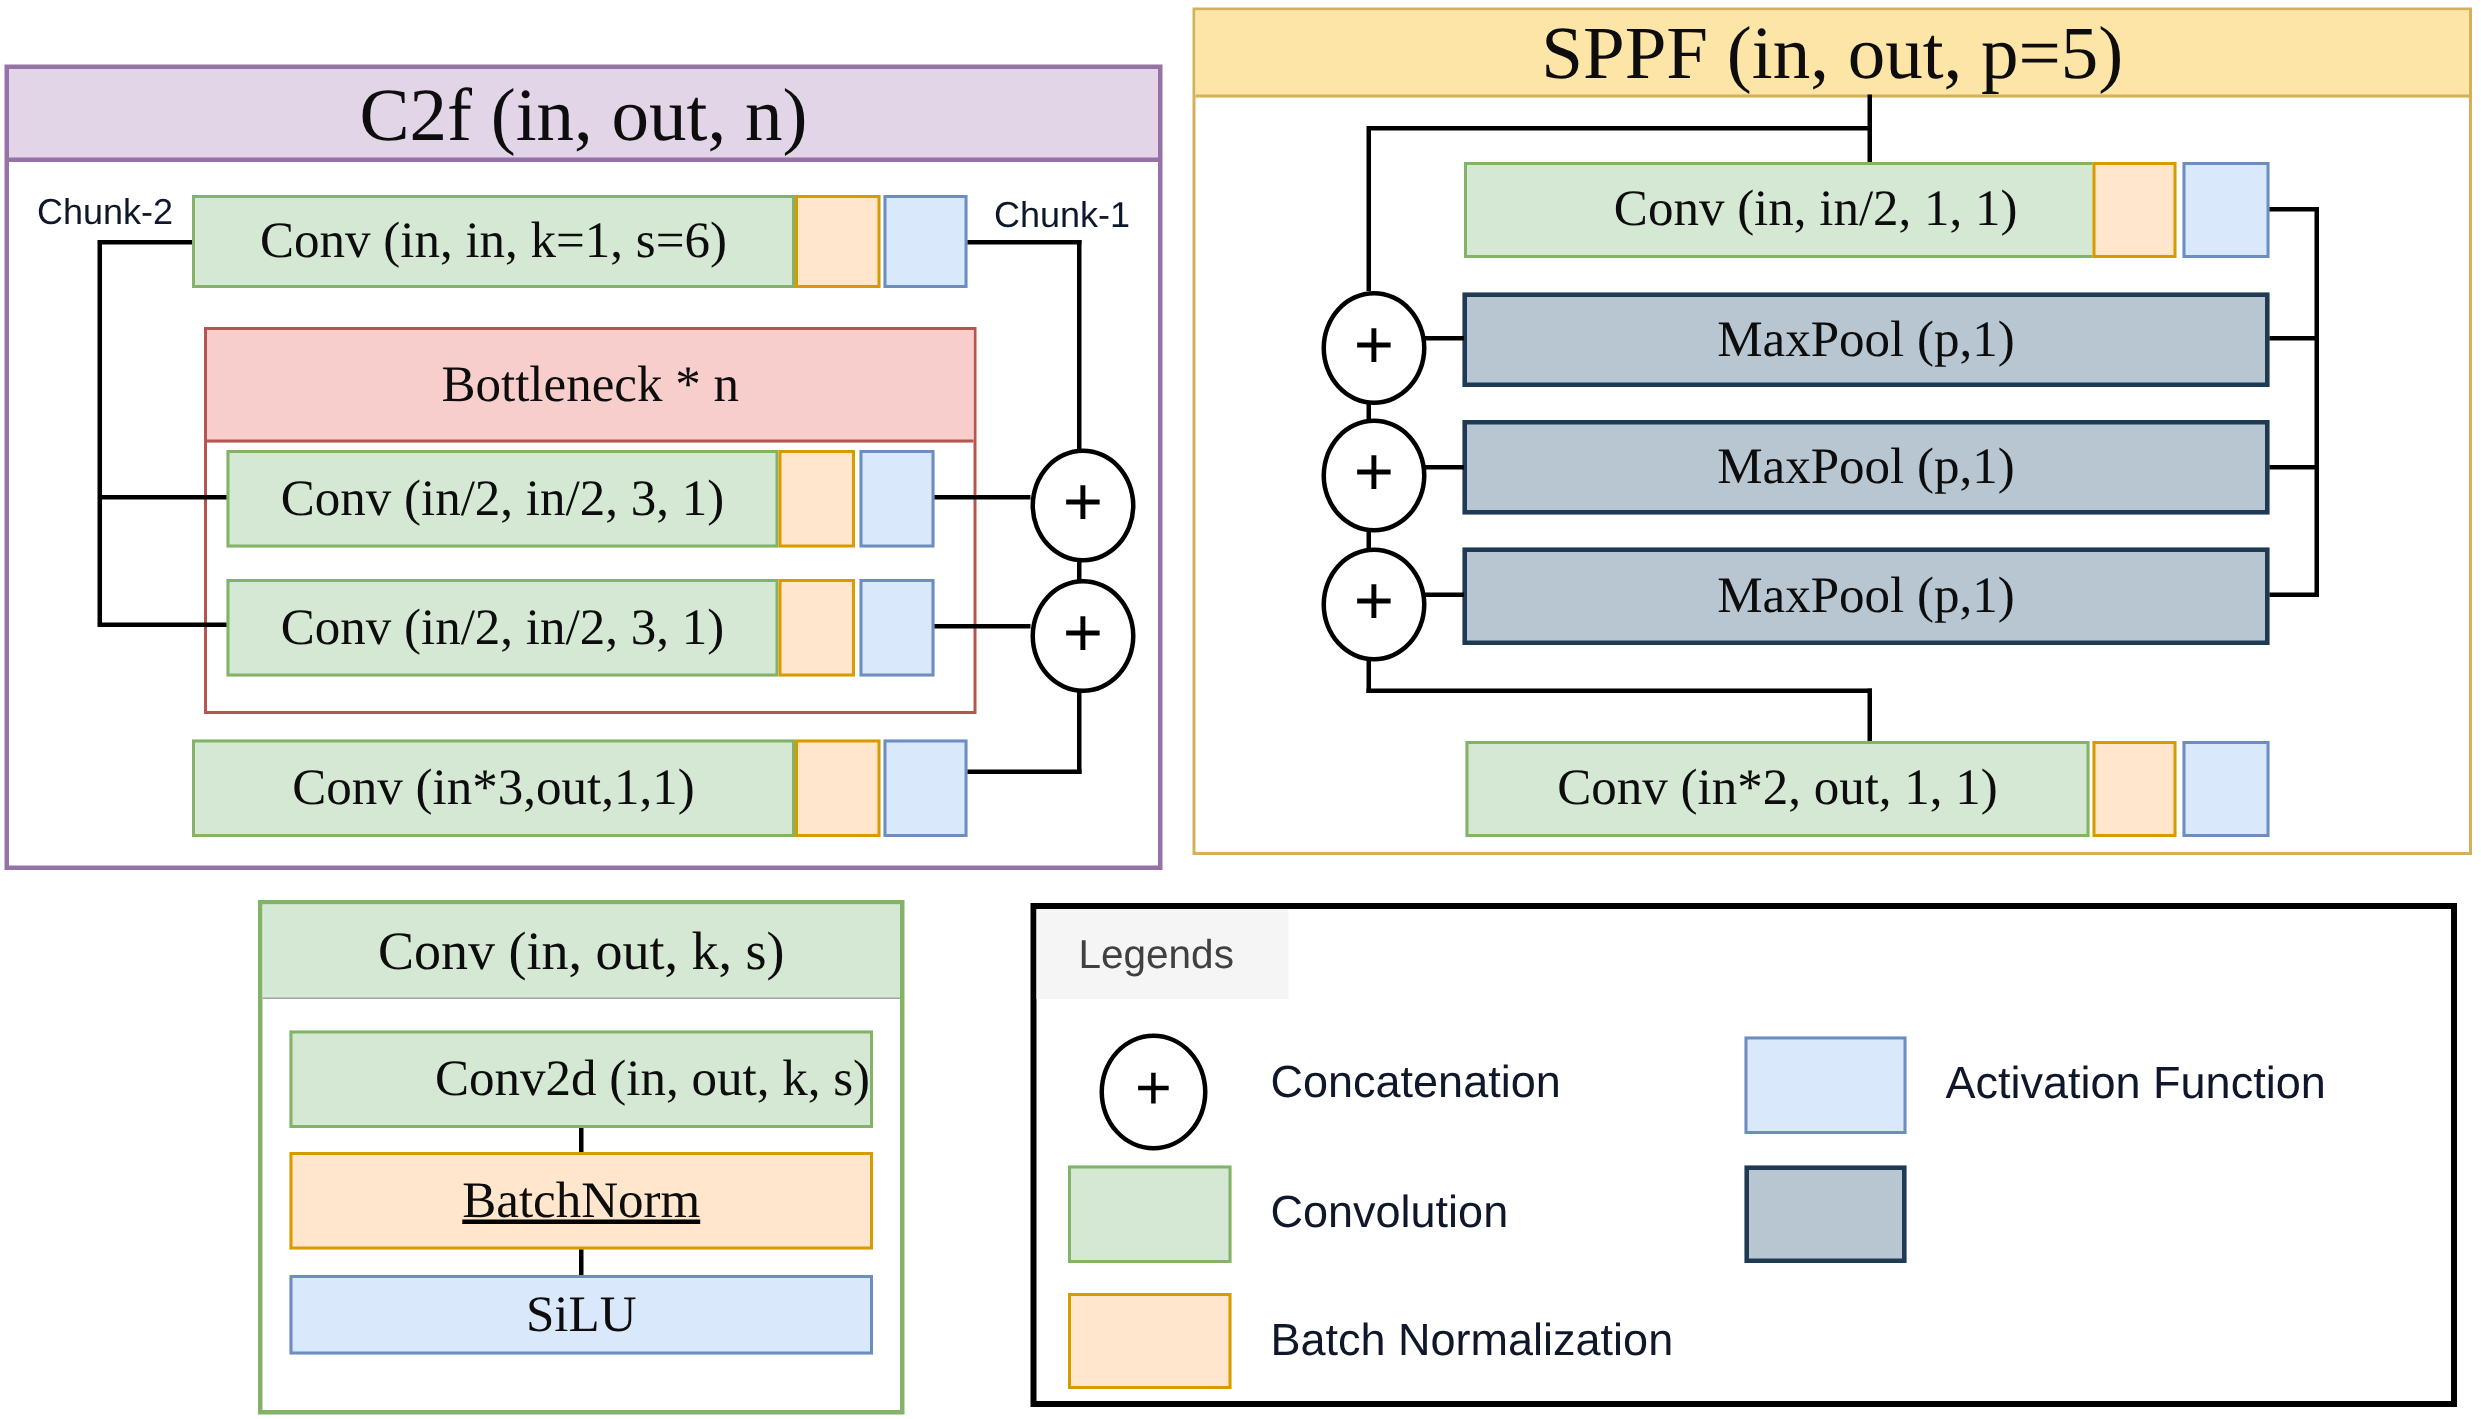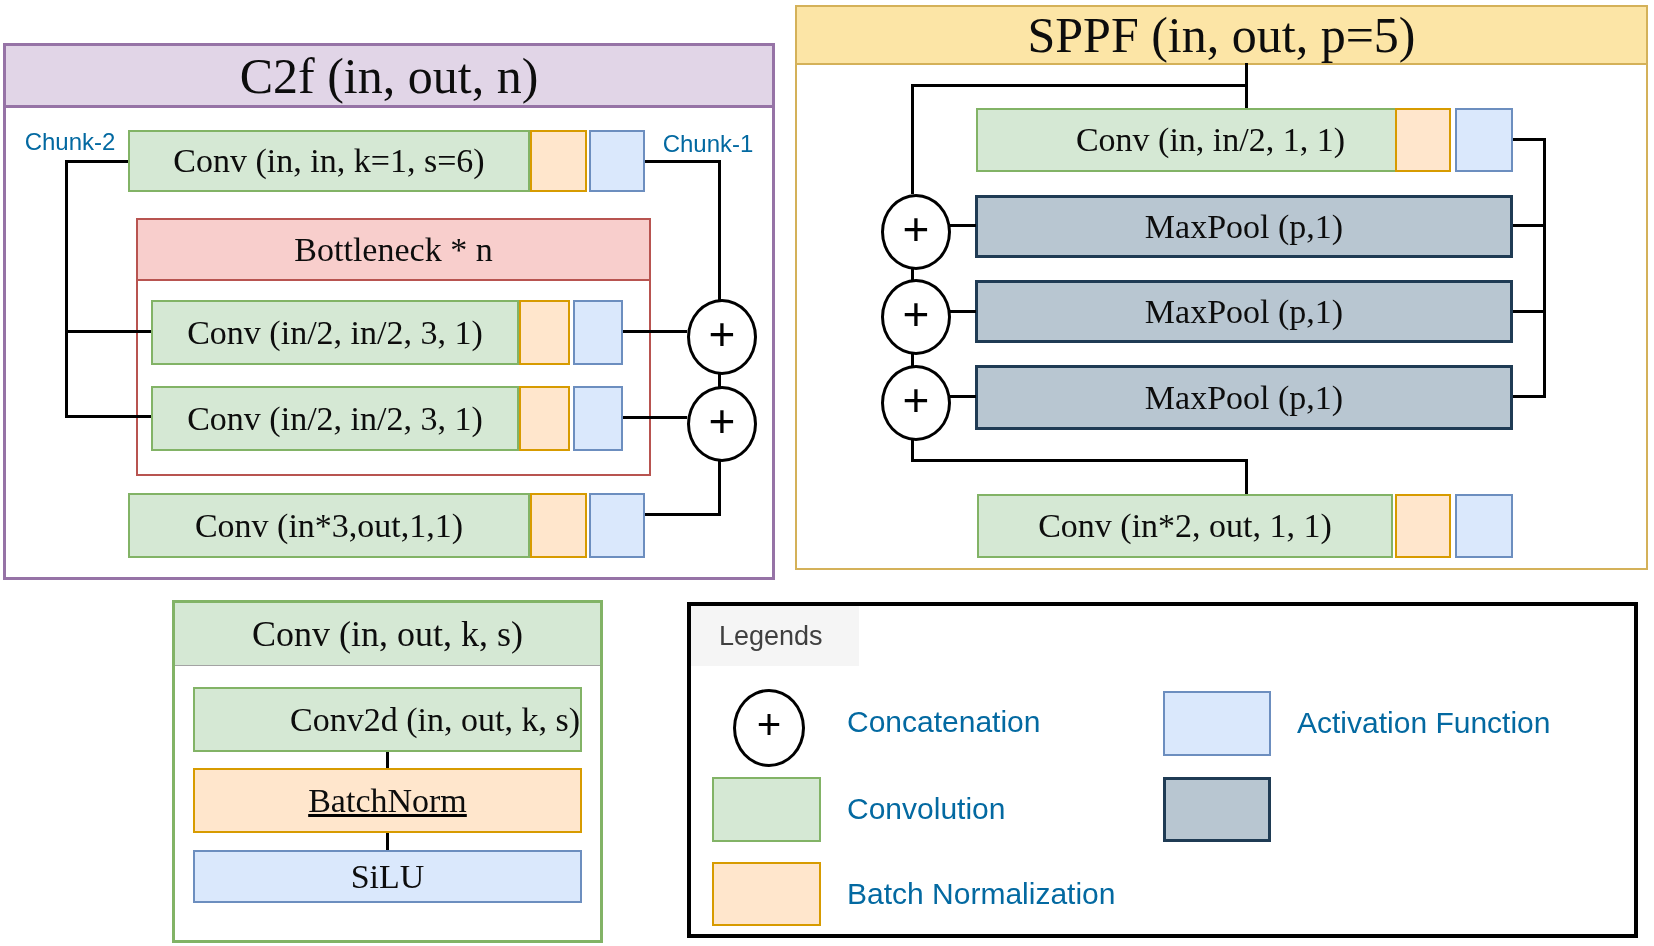--- a/index.html
+++ b/index.html
@@ -2,41 +2,41 @@
 <html><head>
 <meta charset="utf-8">
 <style>
   html,body{margin:0;padding:0;}
   body{width:1654px;height:946px;position:relative;background:#ffffff;overflow:hidden;
        font-family:"Liberation Serif",serif;}
   .abs{position:absolute;box-sizing:border-box;}
   .box{position:absolute;box-sizing:border-box;display:flex;align-items:center;justify-content:center;
        white-space:nowrap;}
   .serif{font-family:"Liberation Serif",serif;color:#0d0d0d;}
-  .sans{font-family:"Liberation Sans",sans-serif;color:#0369a1;}
+  .sans{font-family:"Liberation Sans",sans-serif;color:#0f172a;}
   .lbl{font-size:34px;}
   .hdr{font-size:50px;}
   .green {background:#d5e8d4;border:2px solid #82b366;}
   .orange{background:#ffe6cc;border:2px solid #d79b00;}
   .blue  {background:#dae8fc;border:2px solid #6c8ebf;}
   .gray  {background:#b8c6d1;border:3px solid #1f3b54;}
   .hline,.vline{position:absolute;background:#000000;}
   .hline{height:3px;}
   .vline{width:3px;}
   .pluscircle{position:absolute;width:64px;height:64px;border-radius:50%;border:3px solid #000;
        background:#fff;display:flex;align-items:center;justify-content:center;
        font-family:"Liberation Sans",sans-serif;font-size:46px;font-weight:500;color:#000;
        line-height:1;padding-bottom:6px;}
   
   #c2f{left:3px;top:43px;width:772px;height:537px;border:3px solid #9673a6;background:#fff;}
   #c2f-header{left:0;top:0;width:100%;height:62px;background:#e1d5e7;border-bottom:3px solid #9673a6;}
   #sppf{left:795px;top:5px;width:853px;height:565px;border:2px solid #d4b159;background:#fff;}
   #sppf-header{left:0;top:0;width:100%;height:58px;background:#fce5a6;border-bottom:2px solid #d4b159;}
   #bottleneck{left:130px;top:172px;width:515px;height:258px;border:2px solid #b85450;background:#fff;}
-  #bottleneck-header{left:0;top:0;width:100%;height:61px;background:#f8cecc;border-bottom:2px solid #b85450;justify-content:center;}
+  #bottleneck-header{left:0;top:0;width:100%;height:75px;background:#f8cecc;border-bottom:2px solid #b85450;justify-content:center;}
   #convblock{left:172px;top:600px;width:431px;height:343px;border:3px solid #82b366;background:#fff;}
   #convblock-header{left:0;top:0;width:100%;height:63px;background:#d5e8d4;border-bottom:1px solid #a3a3a3;}
   #legends{left:687px;top:602px;width:951px;height:336px;border:4px solid #000;background:#fff;}
   #legends-tab{left:0;top:0;width:168px;height:60px;background:#f5f5f5;display:flex;align-items:center;
        padding-left:28px;font-size:27px;color:#404040;}
   .legend-text{position:absolute;display:flex;align-items:center;font-size:30px;}
 </style>
 </head>
 <body>
 

